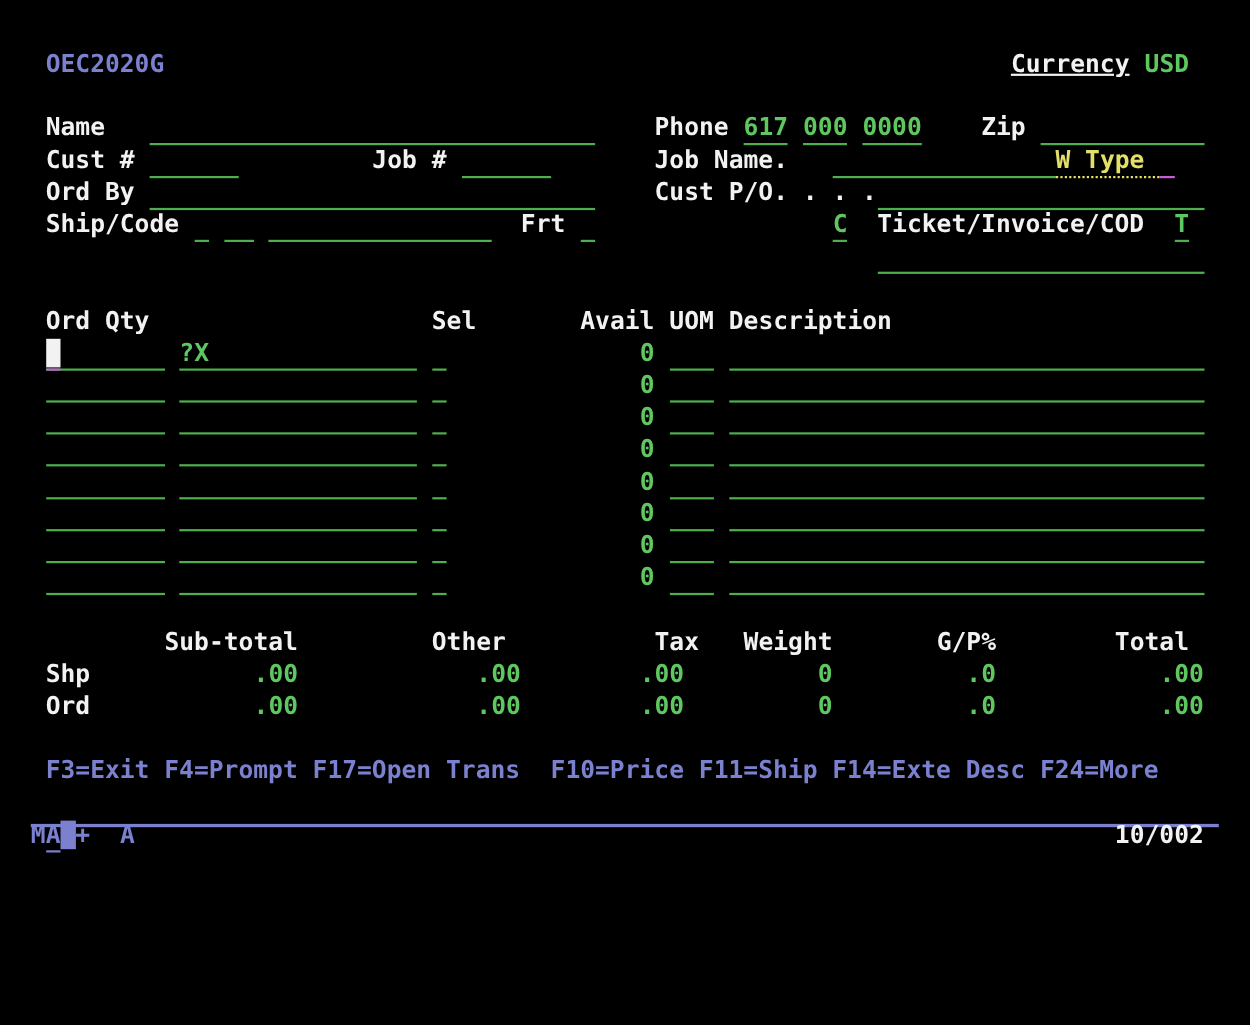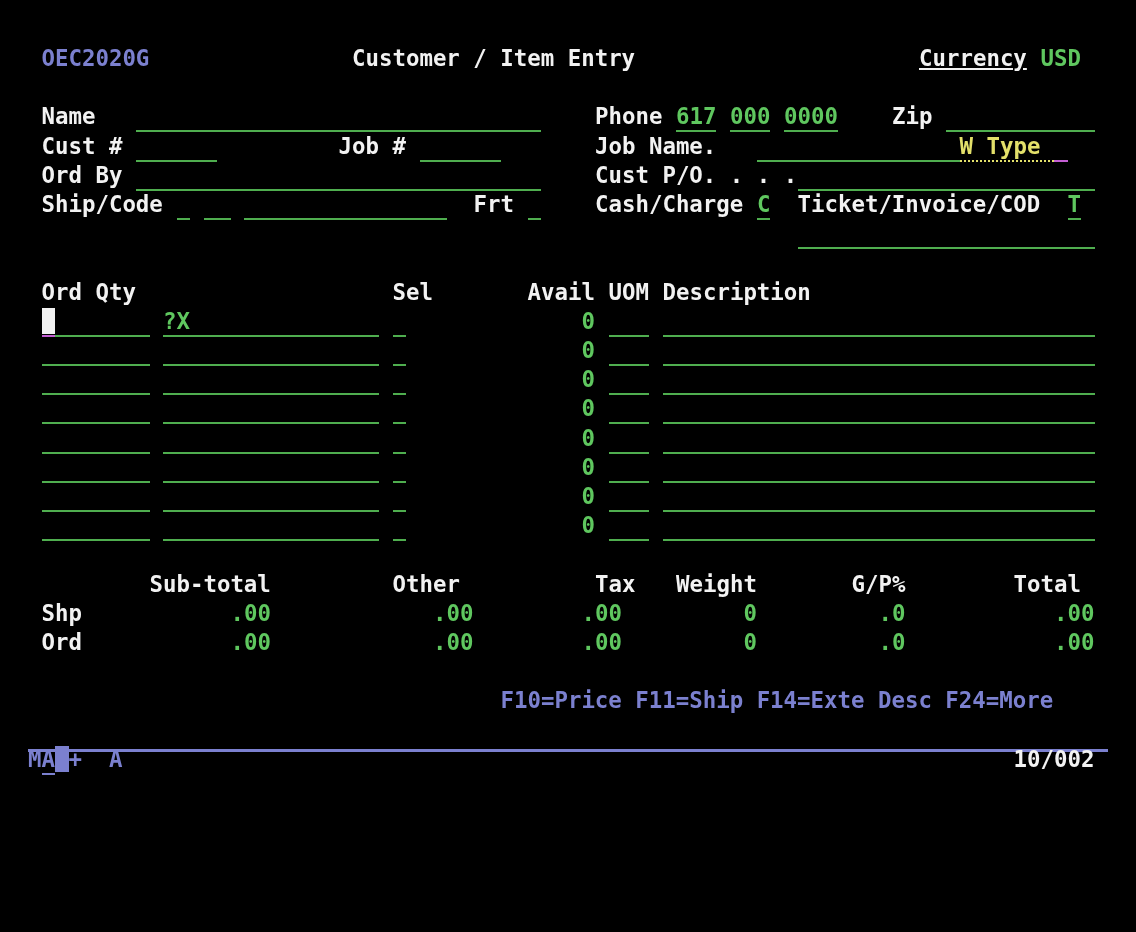--- a/index.html
+++ b/index.html
@@ -20,21 +20,20 @@
   .cur{height:26px;margin-top:1px;background:var(--white);}
   .blk{height:26px;margin-top:1px;background:var(--blue);}
   .oia-line{position:absolute;left:28px;top:747px;width:1080px;height:3px;background:var(--blue);}
 </style>
 <title>Customer / Item Entry</title></head>
 <body>
 
 <div id="screen">
   <div class="oia-line"></div>
 <div class="seg blue" style="left: 41.5px; top: 42px;">OEC2020G</div>
-    <div class="seg white" style="left: 352px; top: 42px;">Customer / Item Entry</div>
     <div class="seg white" style="left: 919px; top: 42px; text-decoration: underline;">Currency</div>
     <div class="seg green" style="left: 1040.5px; top: 42px;">USD</div>
     <div class="seg white" style="left: 41.5px; top: 100.4px;">Name</div>
     <div class="seg fld" style="left: 136px; top: 100.4px; width: 405px;"></div>
     <div class="seg white" style="left: 595px; top: 100.4px;">Phone</div>
     <div class="seg green ul" style="left: 676px; top: 100.4px;">617</div>
     <div class="seg green ul" style="left: 730px; top: 100.4px;">000</div>
     <div class="seg green ul" style="left: 784px; top: 100.4px;">0000</div>
     <div class="seg white" style="left: 892px; top: 100.4px;">Zip</div>
     <div class="seg fld" style="left: 946px; top: 100.4px; width: 148.5px;"></div>
@@ -49,21 +48,20 @@
     <div class="seg white" style="left: 41.5px; top: 158.8px;">Ord By</div>
     <div class="seg fld" style="left: 136px; top: 158.8px; width: 405px;"></div>
     <div class="seg white" style="left: 595px; top: 158.8px; text-align: center;">Cust P/O. . . .</div>
     <div class="seg fld" style="left: 797.5px; top: 158.8px; width: 297px;"></div>
     <div class="seg white" style="left: 41.5px; top: 188px;">Ship/Code</div>
     <div class="seg fld" style="left: 176.5px; top: 188px; width: 13.5px;"></div>
     <div class="seg fld" style="left: 203.5px; top: 188px; width: 27px;"></div>
     <div class="seg fld" style="left: 244px; top: 188px; width: 202.5px;"></div>
     <div class="seg white" style="left: 473.5px; top: 188px;">Frt</div>
     <div class="seg fld" style="left: 527.5px; top: 188px; width: 13.5px;"></div>
-    <div class="seg white" style="left: 595px; top: 188px;">Cash/Charge</div>
     <div class="seg green ul" style="left: 757px; top: 188px;">C</div>
     <div class="seg white" style="left: 797.5px; top: 188px;">Ticket/Invoice/COD</div>
     <div class="seg green ul" style="left: 1067.5px; top: 188px;">T</div>
     <div class="seg fld" style="left: 797.5px; top: 217.2px; width: 297px;"></div>
     <div class="seg white" style="left: 41.5px; top: 275.6px;">Ord Qty</div>
     <div class="seg white" style="left: 392.5px; top: 275.6px;">Sel</div>
     <div class="seg white" style="left: 527.5px; top: 275.6px;">Avail</div>
     <div class="seg white" style="left: 608.5px; top: 275.6px;">UOM</div>
     <div class="seg white" style="left: 662.5px; top: 275.6px;">Description</div>
     <div class="seg white" style="left: 149.5px; top: 567.6px;">Sub-total</div>
@@ -79,20 +77,21 @@
     <div class="seg green" style="left: 743.5px; top: 596.8px;">0</div>
     <div class="seg green" style="left: 878.5px; top: 596.8px;">.0</div>
     <div class="seg green" style="left: 1054px; top: 596.8px;">.00</div>
     <div class="seg white" style="left: 41.5px; top: 626px;">Ord</div>
     <div class="seg green" style="left: 230.5px; top: 626px;">.00</div>
     <div class="seg green" style="left: 433px; top: 626px;">.00</div>
     <div class="seg green" style="left: 581.5px; top: 626px;">.00</div>
     <div class="seg green" style="left: 743.5px; top: 626px;">0</div>
     <div class="seg green" style="left: 878.5px; top: 626px;">.0</div>
     <div class="seg green" style="left: 1054px; top: 626px;">.00</div>
+    <div class="seg blue" style="left: 41.5px; top: 684.4px;">F3=Exit F4=Prompt F17=Open Trans</div>
     <div class="seg blue" style="left: 500.5px; top: 684.4px;">F10=Price F11=Ship F14=Exte Desc F24=More</div>
     <div class="seg blue" style="left: 28px; top: 742.8px;">M</div>
     <div class="seg blue ul-blue" style="left: 41.5px; top: 742.8px;">A</div>
     <div class="seg blk" style="left: 55px; top: 742.8px; width: 13.5px;"></div>
     <div class="seg blue" style="left: 68.5px; top: 742.8px;">+</div>
     <div class="seg blue" style="left: 109px; top: 742.8px;">A</div>
     <div class="seg white" style="left: 1013.5px; top: 742.8px;">10/002</div>
     <div class="seg fld" style="left: 41.5px; top: 304.8px; width: 108px;"></div>
     <div class="seg fld" style="left: 163px; top: 304.8px; width: 216px;"></div>
     <div class="seg fld" style="left: 392.5px; top: 304.8px; width: 13.5px;"></div>

